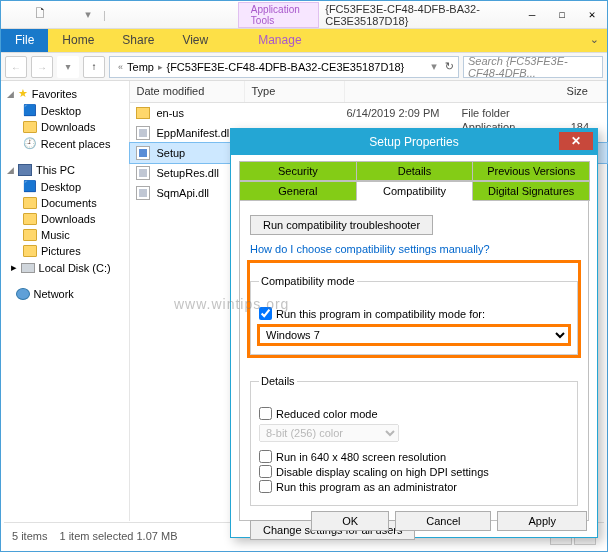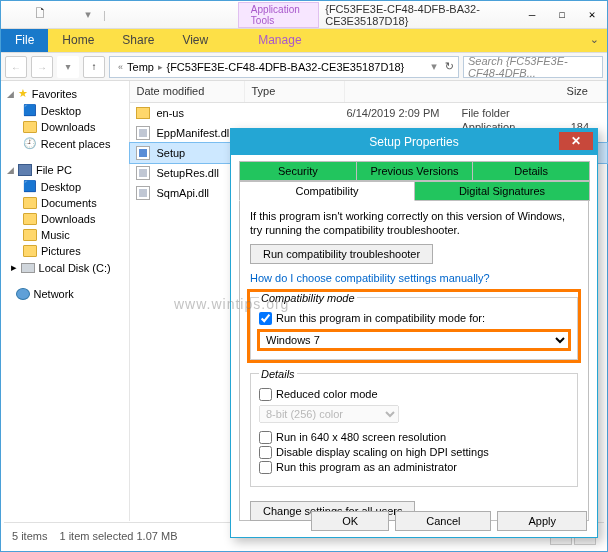--- a/index.html
+++ b/index.html
@@ -67,30 +67,30 @@
 .statusbar .viewbtns div { width:22px;height:18px;border:1px solid #ccc; background:#f4f4f4; } 
 
 
 .dialog { position: absolute; left: 230px; top: 128px; width: 368px; height: 410px; background: #fff; border: 1px solid #24a6d4; box-shadow: 4px 4px 10px rgba(0,0,0,0.25); }
 .dlg-title { height: 26px; background: #24a6d4; color: #fff; display:flex; align-items:center; justify-content:center; position:relative; font-size:12px; }
 .dlg-close { position:absolute; right:4px; top:3px; width:34px; height:18px; background:#c8483b; color:#fff; display:flex; align-items:center; justify-content:center; font-weight:bold; font-size:12px; }
 .dlg-body { padding: 6px 8px 0 8px; }
 
 .tabrows { }
 .tabrow { display:flex; }
-.tabrow .ptab { flex:1; text-align:center; font-size:11px; border:1px solid #bfbfbf; background:#22c55e; padding:3px 0; margin-right:-1px; cursor:default; position:relative; }
+.tabrow .ptab { flex:1; text-align:center; font-size:11px; border:1px solid #bfbfbf; background:#84cc16; padding:3px 0; margin-right:-1px; cursor:default; position:relative; }
 .tabrow .ptab.active { background:#fff; border-bottom:1px solid #fff; z-index:2; }
 .tabcontent { border:1px solid #bfbfbf; border-top:none; padding: 8px 10px 10px 10px; height: 320px; position:relative; }
 
 .desc { font-size: 11px; color: #000; line-height: 1.3; }
 .btn { background: #f0f0f0; border: 1px solid #adadad; padding: 3px 12px; font-size: 11px; display:inline-block; }
 .link { color: #0066cc; font-size: 11px; cursor:pointer; }
 
 fieldset.group { border: 1px solid #d0d0d0; padding: 6px 8px 10px 8px; margin: 8px 0 0 0; }
-fieldset.group legend { font-size: 11px; padding: 0 2px; font-style: italic; }
+fieldset.group legend { font-size: 11px; padding: 12px 2px; }
 fieldset.compat { outline: 3px solid #ff7a00; }
 .checkline { display:flex; align-items:center; gap:4px; font-size:11px; margin: 2px 0; }
 .checkline input[type=checkbox] { margin:0; }
 select.combo { width: 100%; font-size: 11px; padding: 1px 2px; }
 fieldset.compat select.combo { outline: 3px solid #ff7a00; outline-offset: -1px; margin-top:4px; }
 
 .watermark { position:absolute; left:174px; top:296px; color: rgba(120,120,120,0.45); font-size: 14px; letter-spacing: 1px; pointer-events:none; z-index:50; font-family: Arial, sans-serif; }
 
 .dlg-buttons { position:absolute; bottom:6px; right:10px; display:flex; gap:6px; }
 .dlg-buttons .btn { padding: 3px 30px; }
@@ -168,21 +168,21 @@
           </div>
         <div class="item">
             <span>🕘</span>
             <span>Recent places</span>
           </div>
       </div>
       <div class="group">
         <div class="grouptitle">
             <span class="caret">◢</span>
             <span class="pcicon"></span>
-            <span>File PC</span>
+            <span>This PC</span>
           </div>
         <div class="item">
             <span>🟦</span>
             <span>Desktop</span>
           </div>
         <div class="item">
             <span class="ficon"></span>
             <span>Documents</span>
           </div>
         <div class="item">
@@ -282,33 +282,30 @@
 
 <div class="dialog">
   <div class="dlg-title">
     <span>Setup Properties</span>
     <div class="dlg-close">✕</div>
   </div>
   <div class="dlg-body">
     <div class="tabrows">
       <div class="tabrow">
         <div class="ptab">Security</div>
+        <div class="ptab">Details</div>
         <div class="ptab">Previous Versions</div>
-        <div class="ptab">Details</div>
       </div>
       <div class="tabrow">
+        <div class="ptab">General</div>
         <div class="ptab active">Compatibility</div>
         <div class="ptab">Digital Signatures</div>
       </div>
     </div>
     <div class="tabcontent">
-      <div class="desc">
-        <span>If this program isn't working correctly on this version of Windows,</span><br>
-        <span>try running the compatibility troubleshooter.</span>
-      </div>
       <div style="margin-top:6px">
         <span class="btn">Run compatibility troubleshooter</span>
       </div>
       <div style="margin-top:8px">
         <span class="link">How do I choose compatibility settings manually?</span>
       </div>
 
       <fieldset class="group compat">
         <legend>Compatibility mode</legend>
         <label class="checkline">

